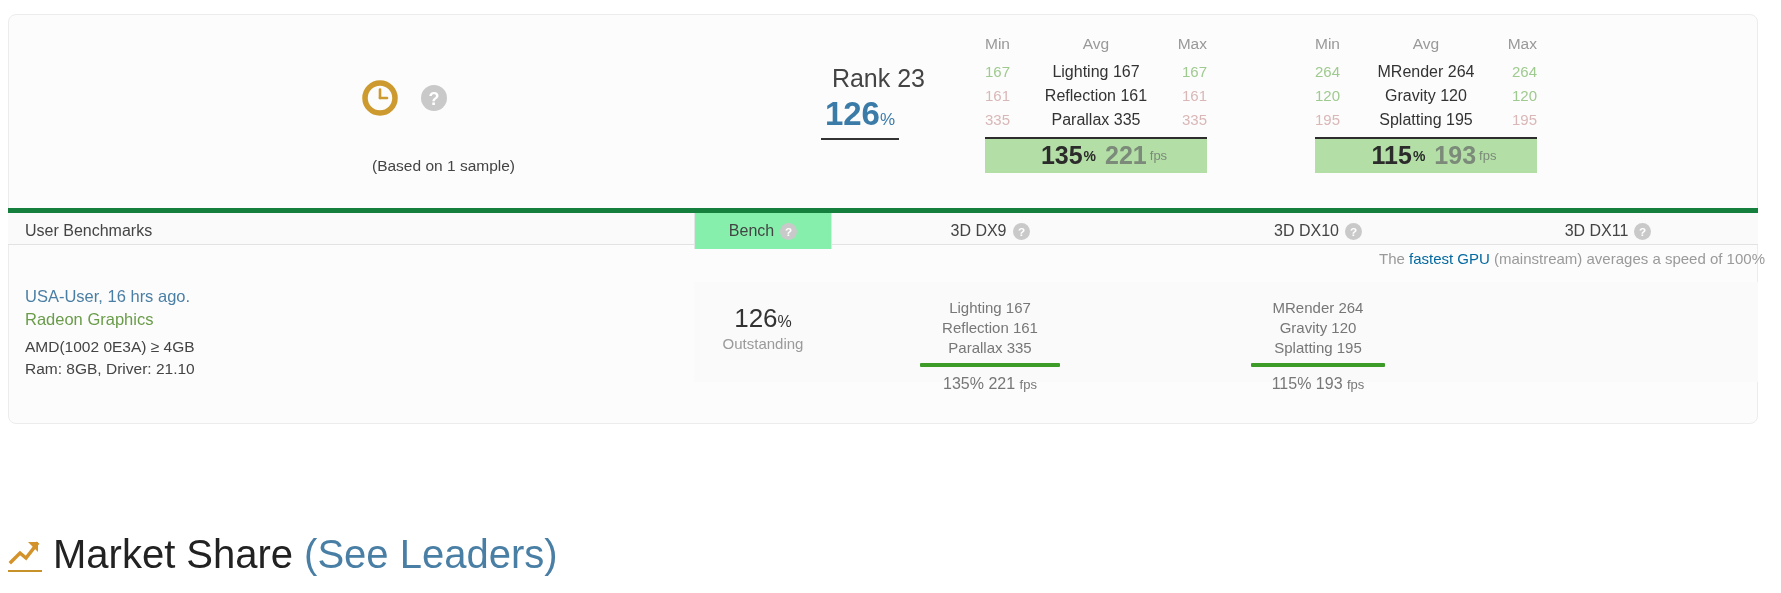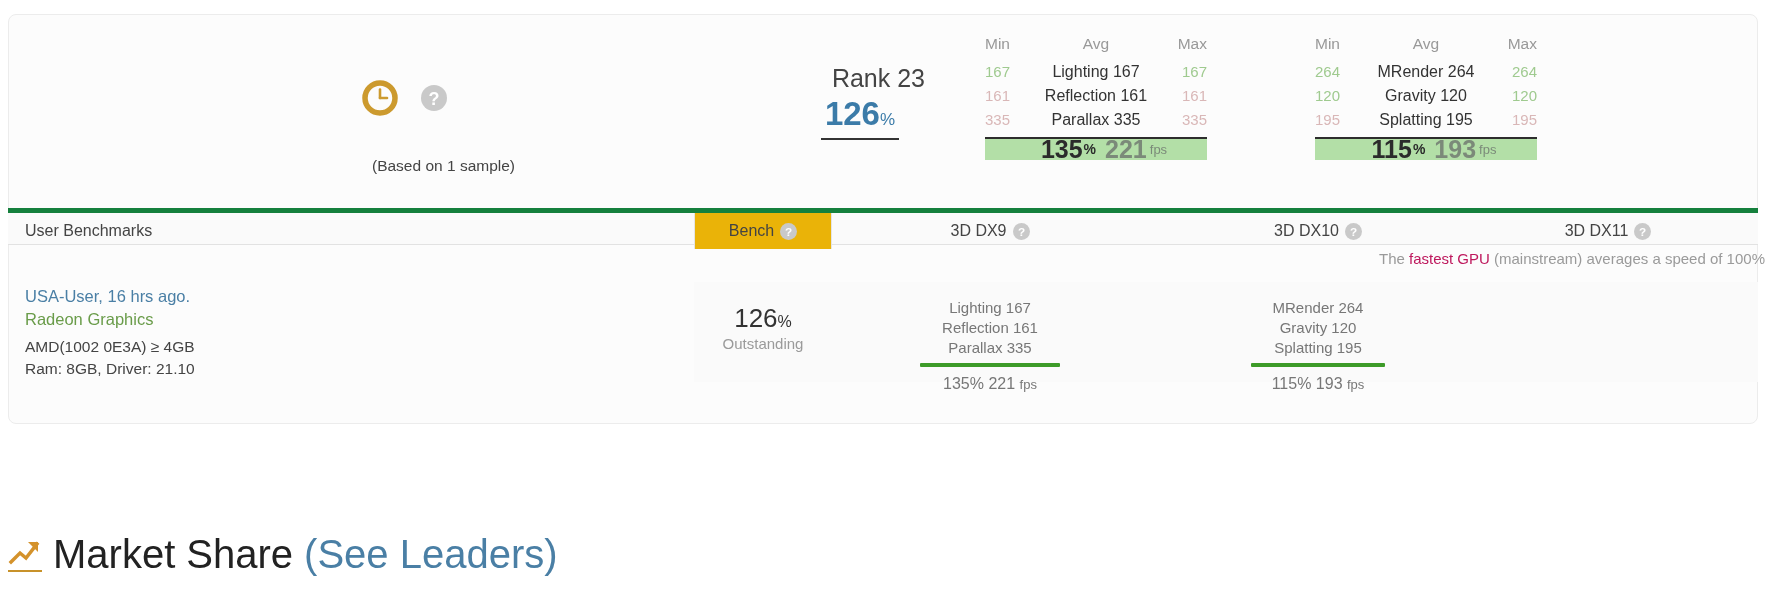--- a/index.html
+++ b/index.html
@@ -152,21 +152,21 @@
   .stats-row .c-min { width: 48px; text-align: left; font-size: 15px; }
   .stats-row .c-avg { flex: 1; text-align: center; color: #333; }
   .stats-row .c-max { width: 48px; text-align: right; font-size: 15px; }
   .mm-green { color: #9fca8f; }
   .mm-pink  { color: #d9b7b7; }
 
   .stats-bar {
     margin-top: 5px;
     border-top: 2px solid #2d2d2d;
     background: #b3dfa7;
-    height: 23px;
+    height: 36px;
     display: flex;
     align-items: center;
     justify-content: center;
     box-sizing: border-box;
     padding-left: 16px;
   }
   .stats-bar .big {
     font-size: 25px;
     font-weight: 700;
     color: #2b2b2b;
@@ -220,38 +220,38 @@
     justify-content: center;
     font-size: 16px;
     color: #444;
     box-sizing: border-box;
     white-space: nowrap;
   }
   .tab .tab-text { display: inline-block; }
   .tab-bench {
     left: 686px;
     width: 138px;
-    background: #eab308;
+    background: #86efac;
     border-left: 1px solid #e4e4e4;
     border-right: 1px solid #e4e4e4;
   }
   .tab-dx9  { left: 862px; width: 240px; }
   .tab-dx10 { left: 1190px; width: 240px; }
   .tab-dx11 { left: 1480px; width: 240px; }
 
   
   .note-line {
     position: absolute;
     right: 16px;
     top: 250px;
     font-size: 15px;
     color: #9a9a9a;
     white-space: nowrap;
   }
-  .note-line .lnk { color: #be185d; }
+  .note-line .lnk { color: #0369a1; }
 
   
   .result-row {
     position: absolute;
     left: 8px;
     top: 282px;
     width: 1750px;
     height: 100px;
   }
   .row-shade {

